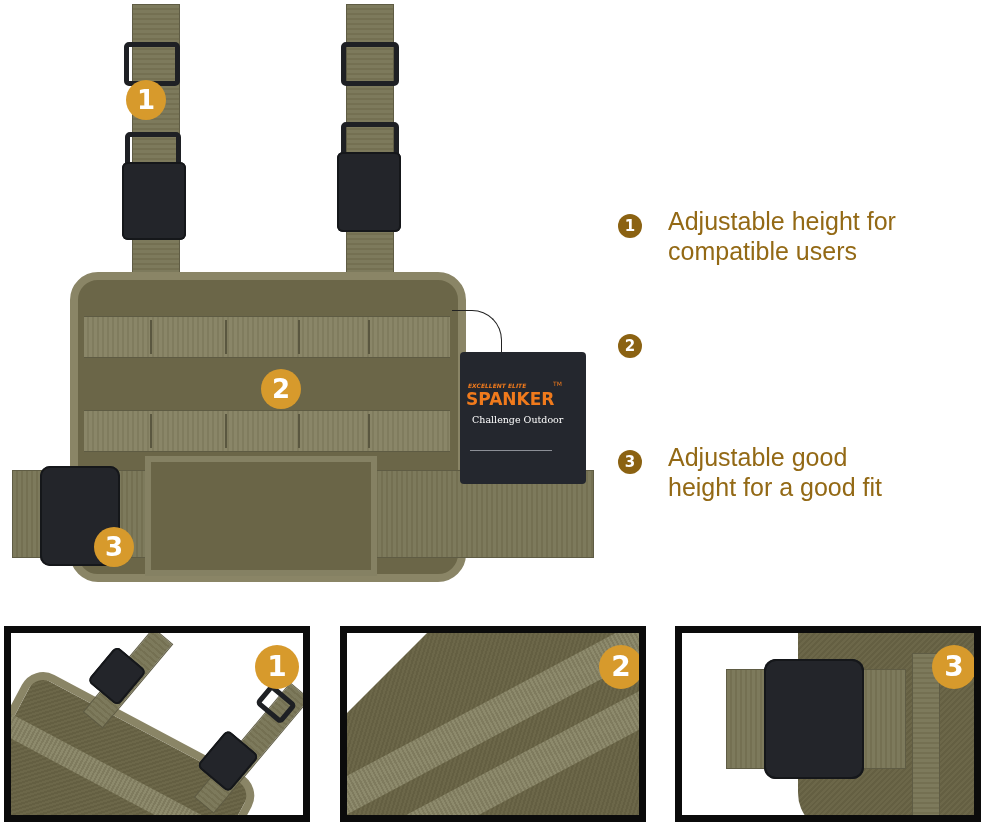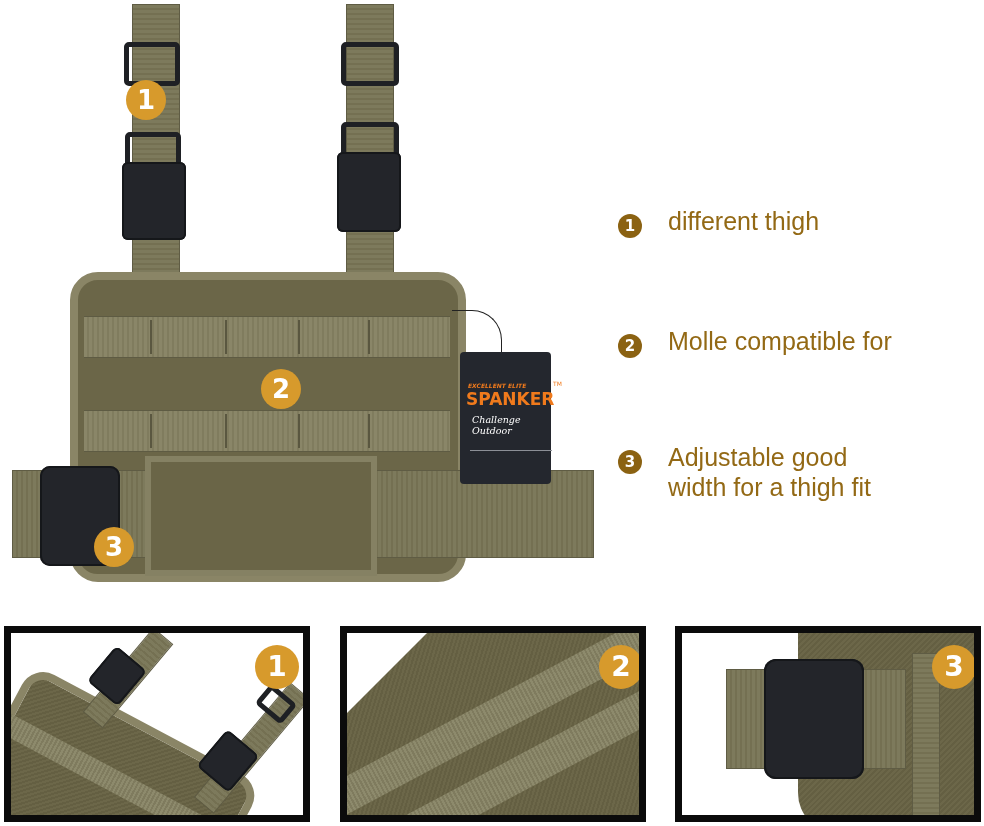--- a/index.html
+++ b/index.html
@@ -11,21 +11,21 @@
   .buckle { position: absolute; background: #23252a; border-radius: 6px; box-shadow: inset 0 0 0 2px #15171a; }
   .slider { position: absolute; border: 5px solid #1e2024; border-radius: 5px; background: transparent; }
   .panel { position: absolute; background: #6b6648; border: 8px solid #8a8566; border-radius: 28px; }
   .molle { position: absolute; background: repeating-linear-gradient(90deg, #8a8668 0 3px, #807c5e 3px 5px); border-top: 1px solid #5e5b43; border-bottom: 1px solid #5e5b43; }
   .molle-tack { position: absolute; width: 2px; background: #5a5740; }
   .badge { position: absolute; width: 40px; height: 40px; border-radius: 50%; background: #d79a2c; color: #ffffff; font-family: "DejaVu Sans", sans-serif; font-weight: bold; font-size: 26px; line-height: 40px; text-align: center; }
   .tag { position: absolute; background: #24272e; border-radius: 4px; }
   .tag-brand-top { position: absolute; color: #f07a1c; font-size: 6px; font-style: italic; font-weight: bold; }
   .tag-brand { position: absolute; color: #f07a1c; font-family: "DejaVu Sans", sans-serif; font-weight: bold; font-size: 17px; letter-spacing: 0px; }
   .tag-tm { position: absolute; color: #f07a1c; font-size: 6px; }
-  .tag-slogan { position: absolute; color: #ffffff; font-family: "DejaVu Serif", serif; font-style: italic; font-size: 9.5px; }
+  .tag-slogan { position: absolute; color: #ffffff; font-family: "DejaVu Serif", serif; font-size: 9.5px; }
   .tag-line { position: absolute; height: 1px; background: #8c8f96; }
   .feature { position: absolute; left: 618px; display: flex; align-items: flex-start; }
   .feature .num { width: 24px; height: 24px; border-radius: 50%; background: #8b6212; color: #ffffff; font-family: "DejaVu Sans", sans-serif; font-weight: bold; font-size: 15px; line-height: 24px; text-align: center; margin-top: 8px; margin-right: 26px; flex: 0 0 auto; }
   .feature .txt { color: #936915; font-family: "Liberation Sans", sans-serif; font-size: 25px; line-height: 30px; }
   .thumb { position: absolute; top: 626px; height: 196px; border: 7px solid #0b0b0b; background: #ffffff; overflow: hidden; }
   .thumb .badge { width: 44px; height: 44px; line-height: 44px; font-size: 28px; }
   .fabric-dark { position: absolute; background: repeating-linear-gradient(135deg, #6c6749 0 2px, #645f42 2px 4px); }
   .web-diag { position: absolute; background: repeating-linear-gradient(90deg, #8d8a6c 0 2px, #7f7b5e 2px 4px); }
 </style>
 </head>
@@ -58,50 +58,50 @@
   <div class="molle-tack" style="left:298px;top:414px;height:34px;"></div>
   <div class="molle-tack" style="left:368px;top:414px;height:34px;"></div>
 
   <div class="strap horz" style="left:12px;top:470px;width:582px;height:88px;"></div>
 
   <div class="abs" style="left:145px;top:456px;width:232px;height:120px;background:#6a6547;border:6px solid #858163;"></div>
 
   <div class="buckle" style="left:40px;top:466px;width:80px;height:100px;border-radius:10px;"></div>
 
   <div class="abs" style="left:452px;top:310px;width:50px;height:50px;border-top:1px solid #222;border-right:1px solid #222;border-radius:0 30px 0 0;"></div>
-  <div class="tag" style="left:460px;top:352px;width:91px;height:132px;">
+  <div class="tag" style="left:460px;top:352px;width:126px;height:132px;">
     <div class="tag-brand-top" style="left:8px;top:30px;">EXCELLENT ELITE</div>
     <div class="tag-brand" style="left:6px;top:37px;">SPANKER</div>
     <div class="tag-tm" style="left:93px;top:28px;">TM</div>
     <div class="tag-slogan" style="left:12px;top:62px;">Challenge Outdoor</div>
     <div class="tag-line" style="left:10px;top:98px;width:82px;"></div>
   </div>
 
   <div class="badge" style="left:126px;top:80px;">1</div>
   <div class="badge" style="left:261px;top:369px;">2</div>
   <div class="badge" style="left:94px;top:527px;">3</div>
 </div>
 
 <div class="feature" style="top:206px;">
   <div class="num">1</div>
   <div class="txt">
-    <div>different thigh</div>
+    <div>Adjustable height for</div>
+    <div>compatible users</div>
   </div>
 </div>
 <div class="feature" style="top:326px;">
   <div class="num">2</div>
   <div class="txt">
-    <div>Molle compatible for</div>
   </div>
 </div>
 <div class="feature" style="top:442px;">
   <div class="num">3</div>
   <div class="txt">
     <div>Adjustable good</div>
-    <div>width for a thigh fit</div>
+    <div>height for a good fit</div>
   </div>
 </div>
 
 <div class="thumb" style="left:4px;width:306px;">
   <div class="fabric-dark" style="left:-40px;top:80px;width:260px;height:200px;transform:rotate(28deg);border:8px solid #8a8566;border-radius:24px;"></div>
   <div class="web-diag" style="left:-20px;top:130px;width:220px;height:22px;transform:rotate(28deg);"></div>
   <div class="strap vert" style="left:104px;top:-10px;width:26px;height:110px;transform:rotate(40deg);"></div>
   <div class="buckle" style="left:86px;top:20px;width:40px;height:46px;transform:rotate(40deg);"></div>
   <div class="strap vert" style="left:228px;top:40px;width:26px;height:150px;transform:rotate(40deg);"></div>
   <div class="slider" style="left:248px;top:58px;width:34px;height:26px;transform:rotate(40deg);"></div>

